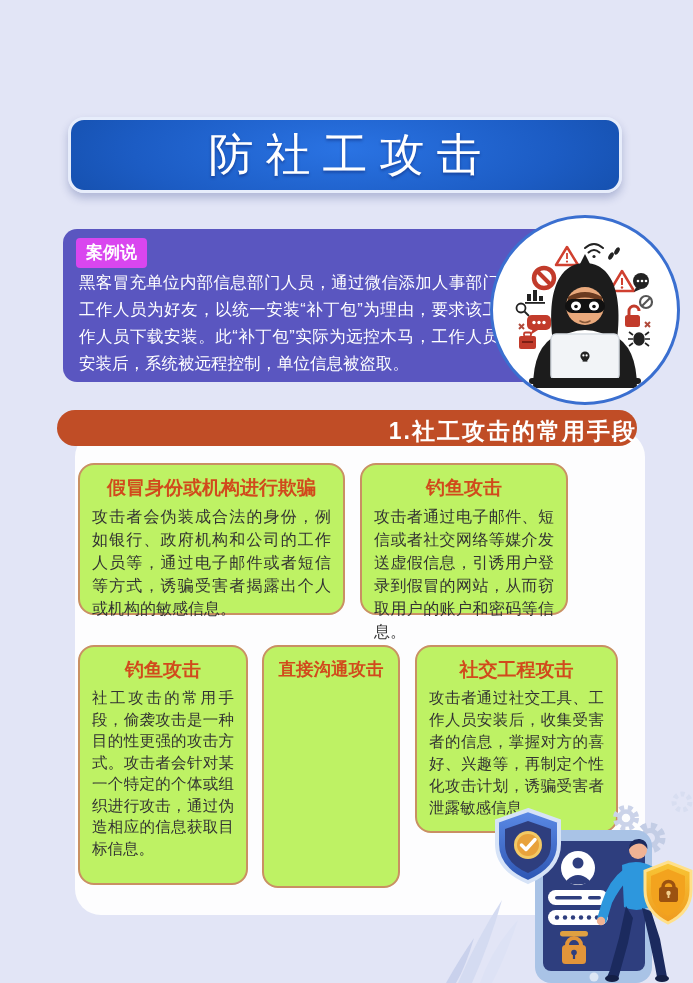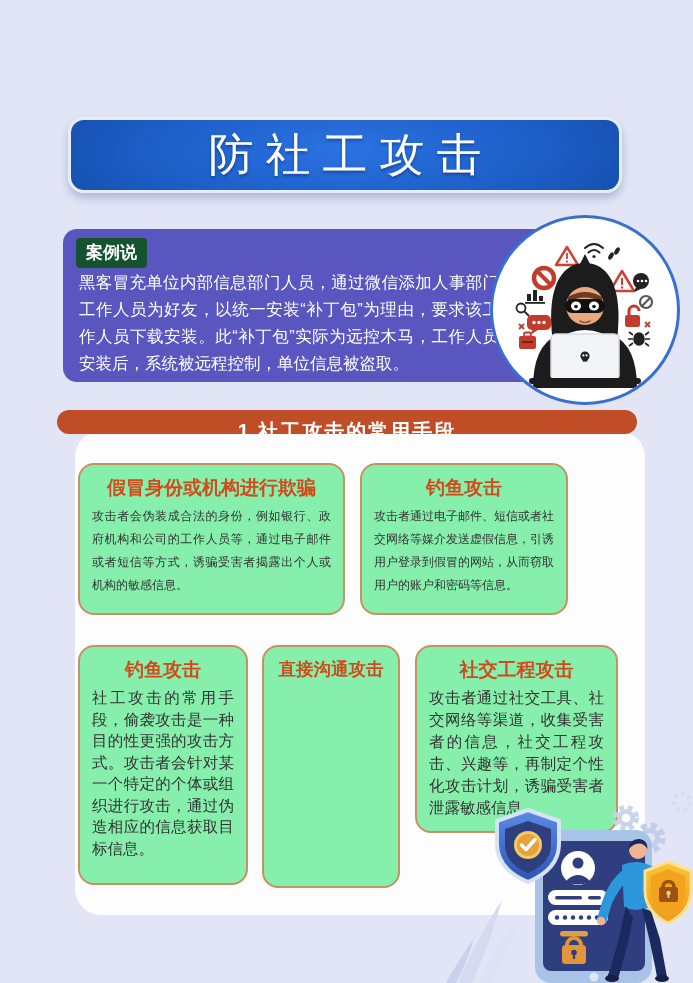--- a/index.html
+++ b/index.html
@@ -9,36 +9,36 @@
   
   .banner{position:absolute;left:68px;top:117px;width:554px;height:76px;box-sizing:border-box;
     border:3px solid #e7edfb;border-radius:16px;
     background:radial-gradient(ellipse 70% 160% at 50% 42%, #2a73e3 0%, #1c5cc4 55%, #11489f 100%);
     box-shadow:0 5px 9px rgba(25,45,120,.25);}
   .banner-text{width:100%;text-align:center;line-height:70px;color:#fff;font-weight:normal;
     font-size:45px;letter-spacing:12px;text-indent:12px;text-shadow:0 2px 3px rgba(0,0,60,.35);}
 
   
   .case-box{position:absolute;left:63px;top:229px;width:500px;height:153px;background:#5a56c0;border-radius:14px;}
-  .case-badge{position:absolute;left:76px;top:238px;background:#14532d;color:#fff;font-weight:bold;
+  .case-badge{position:absolute;left:76px;top:238px;background:#d946ef;color:#fff;font-weight:bold;
     font-size:17px;padding:3px 10px 4px;border-radius:4px;z-index:2;}
   .case-body{position:absolute;left:79px;top:269px;width:420px;color:#fff;font-size:16.5px;
     line-height:27px;text-align:justify;z-index:2;}
   .case-circle{position:absolute;left:490px;top:215px;width:184px;height:184px;border-radius:50%;
     background:#fff;border:3px solid #3a6fd0;z-index:3;overflow:hidden;}
 
   
   .section-panel{position:absolute;left:75px;top:431px;width:570px;height:484px;background:#fdfdfe;border-radius:26px;}
-  .section-pill{position:absolute;left:57px;top:410px;width:580px;height:24px;background:#c04d26;border-radius:21px;
-    color:#fff;font-weight:bold;font-size:20px;letter-spacing:2px;text-align:center;line-height:42px;z-index:4;}
-
-  .card{position:absolute;background:#86efac;border:2px solid #c99063;border-radius:16px;
+  .section-pill{position:absolute;left:57px;top:410px;width:580px;height:36px;background:#c04d26;border-radius:21px;
+    color:#fff;font-weight:bold;font-size:23px;letter-spacing:2px;text-align:right;line-height:42px;z-index:4;}
+
+  .card{position:absolute;background:#bef264;border:2px solid #c99063;border-radius:16px;
     padding:8px 12px;box-sizing:border-box;z-index:5;}
   .card-title{color:#d14a1c;font-weight:bold;text-align:center;font-size:19px;margin:2px 0 4px;}
-  .card-body{color:#333;font-size:12px;line-height:23px;text-align:justify;}
+  .card-body{color:#333;font-size:16px;line-height:23px;text-align:justify;}
   .card1{left:78px;top:463px;width:267px;height:152px;}
   .card2{left:360px;top:463px;width:208px;height:152px;}
   .card3{left:78px;top:645px;width:170px;height:240px;}
   .card3 .card-body{font-size:15.5px;line-height:21.5px;}
   .card4{left:262px;top:645px;width:138px;height:243px;padding:8px 2px;}
   .card4 .card-title{font-size:17.5px;}
   .card4 .card-body{font-size:15.5px;line-height:21px;}
   .card5{left:415px;top:645px;width:203px;height:188px;}
   .card5 .card-body{font-size:15.5px;line-height:22px;}
 
@@ -175,21 +175,21 @@
   </div>
   <div class="card card3">
     <div class="card-title">钓鱼攻击</div>
     <div class="card-body">社工攻击的常用手段，偷袭攻击是一种目的性更强的攻击方式。攻击者会针对某一个特定的个体或组织进行攻击，通过伪造相应的信息获取目标信息。</div>
   </div>
   <div class="card card4">
     <div class="card-title">直接沟通攻击</div>
   </div>
   <div class="card card5">
     <div class="card-title">社交工程攻击</div>
-    <div class="card-body">攻击者通过社交工具、社交网络等渠道，收集受害者的信息，社交工程攻击、兴趣等，再制定个性化攻击计划，诱骗受害者泄露敏感信息。</div>
+    <div class="card-body">攻击者通过社交工具、工作人员安装后，收集受害者的信息，掌握对方的喜好、兴趣等，再制定个性化攻击计划，诱骗受害者泄露敏感信息。</div>
   </div>
 
   <svg class="security-art" viewBox="0 0 253 195">
     <defs>
       <linearGradient id="gBlueShield" x1="0" y1="0" x2="0" y2="1">
         <stop offset="0" stop-color="#5b8ae6"></stop>
           <stop offset="1" stop-color="#2d55b2"></stop>
       </linearGradient>
       <linearGradient id="gOrangeShield" x1="0" y1="0" x2="0" y2="1">
         <stop offset="0" stop-color="#f8c636"></stop>

